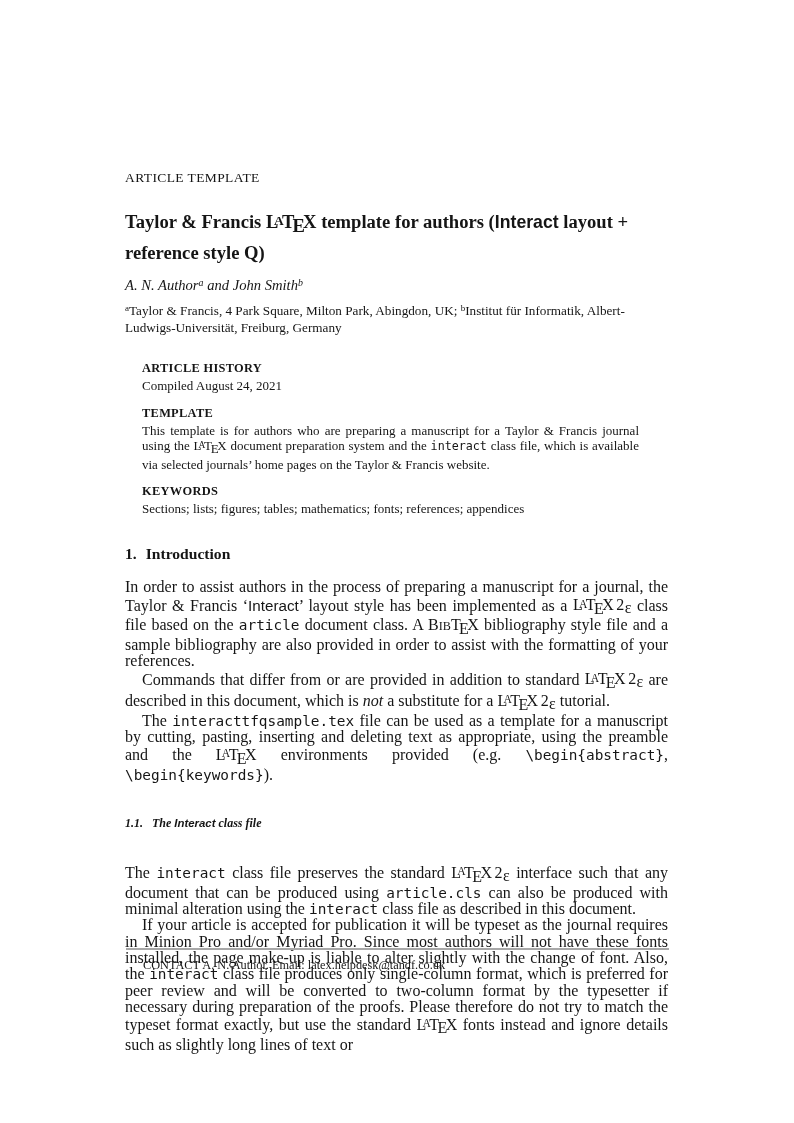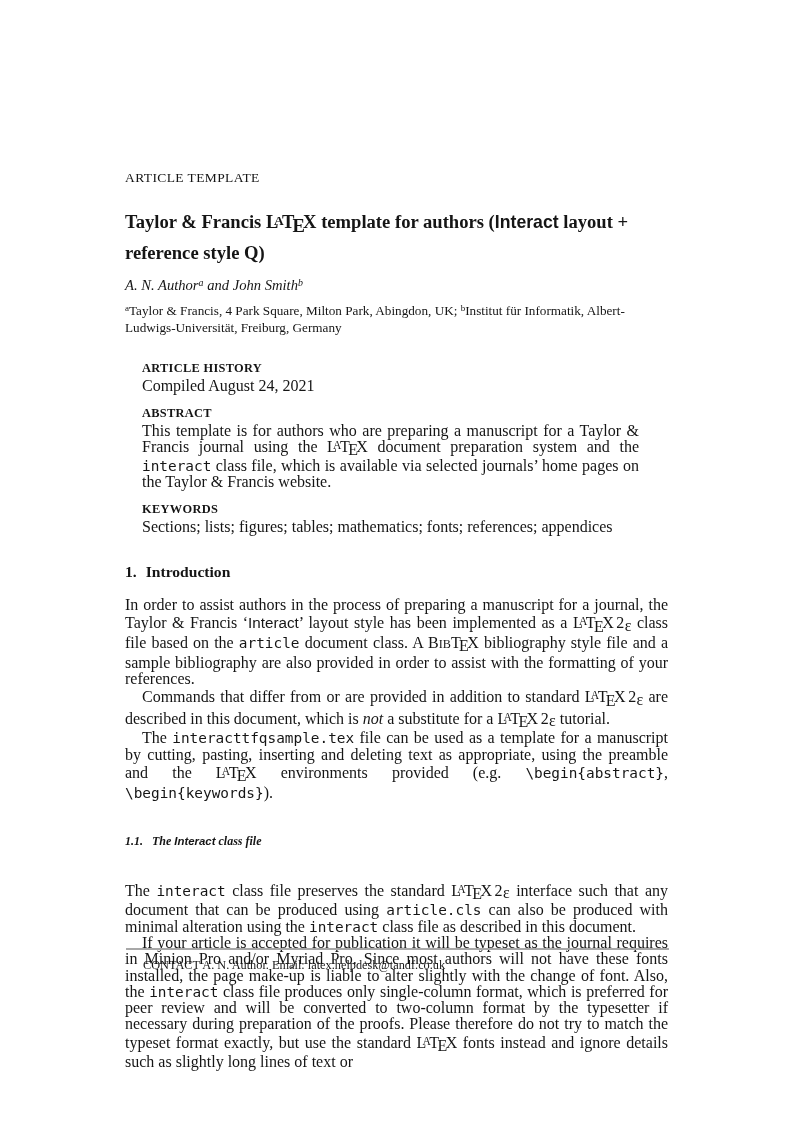--- a/index.html
+++ b/index.html
@@ -53,21 +53,21 @@
     width: 497px;
   }
   .meta-block { margin: 0 0 12px 0; }
   .meta-heading {
     font-size: 12.4px;
     font-weight: bold;
     letter-spacing: 0.3px;
     margin-bottom: 2px;
   }
   .meta-body {
-    font-size: 16px;
+    font-size: 13px;
     line-height: 15.4px;
     text-align: justify;
   }
   .body-sections h2 {
     font-size: 15.6px;
     font-weight: bold;
     margin: 29px 0 16px 0;
   }
   .body-sections h3 {
     font-size: 12px;
@@ -133,21 +133,21 @@
     <h1 class="title">Taylor &amp; Francis <span class="latex-logo">L<span class="lxA">A</span>T<span class="lxE">E</span>X</span> template for authors (<span class="seg-sansbold">Interact</span> layout + reference style Q)</h1>
     <div class="authors">A. N. Author<sup>a</sup> and John Smith<sup>b</sup></div>
     <div class="affiliations"><sup>a</sup>Taylor &amp; Francis, 4 Park Square, Milton Park, Abingdon, UK; <sup>b</sup>Institut für Informatik, Albert-Ludwigs-Universität, Freiburg, Germany</div>
     <section class="meta" id="meta-container">
   <div class="meta-block">
     <div class="meta-heading">ARTICLE HISTORY</div>
     <div class="meta-body">Compiled August 24, 2021</div>
   </div>
 
   <div class="meta-block">
-    <div class="meta-heading">ABSTRACT</div>
+    <div class="meta-heading">TEMPLATE</div>
     <div class="meta-body">This template is for authors who are preparing a manuscript for a Taylor &amp; Francis journal using the <span class="latex-logo">L<span class="lxA">A</span>T<span class="lxE">E</span>X</span> document preparation system and the <span class="seg-code">interact</span> class file, which is available via selected journals’ home pages on the Taylor &amp; Francis website.</div>
   </div>
 
   <div class="meta-block">
     <div class="meta-heading">KEYWORDS</div>
     <div class="meta-body">Sections; lists; figures; tables; mathematics; fonts; references; appendices</div>
   </div>
 </section>
     <div class="body-sections" id="sections-container">
         <h2><span class="secnum">1.</span><span>Introduction</span></h2>

